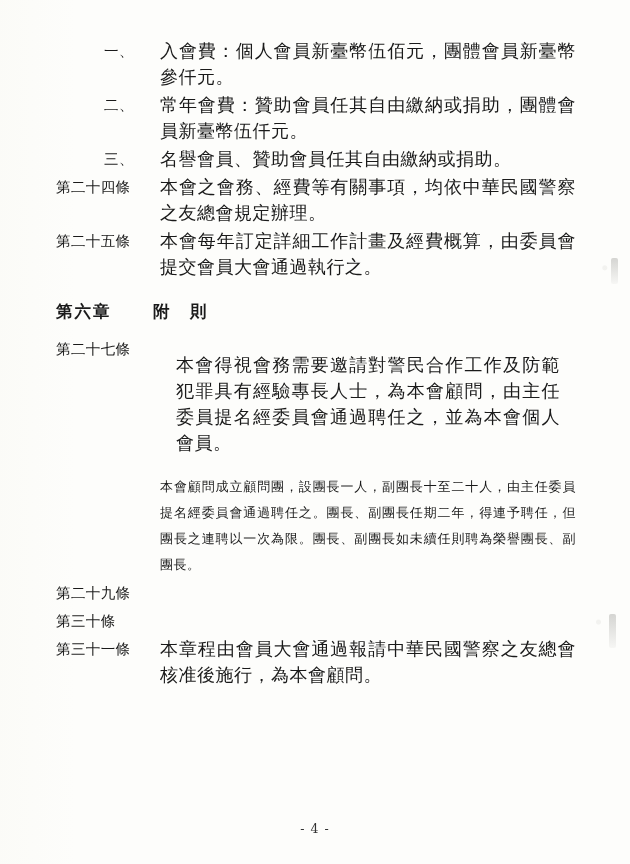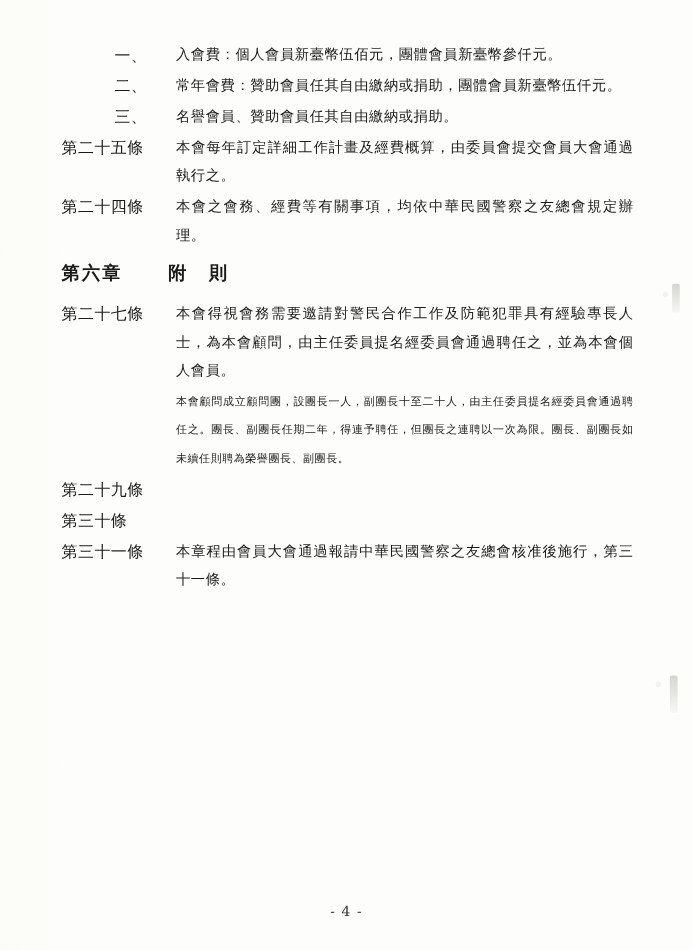--- a/index.html
+++ b/index.html
@@ -51,48 +51,47 @@
     white-space: nowrap;
   }
   .label.indent-num {
     padding-left: 48px;
     width: 104px;
     flex: 0 0 104px;
     box-sizing: border-box;
   }
   .body-text {
     flex: 1 1 auto;
-    font-size: 13px;
+    font-size: 18px;
     line-height: 26px;
     letter-spacing: 0.5px;
     text-align: justify;
     text-justify: inter-ideograph;
   }
   .body-text p {
-    margin: 0;
-    font-family: Liberation Mono, monospace;
+    margin: 16px;
   }
   .numbered .label {
     text-indent: 0;
   }
   .chapter {
-    margin-top: 5px;
+    margin-top: 16px;
     margin-bottom: 10px;
     font-size: 16.5px;
     font-weight: bold;
     letter-spacing: 2px;
     line-height: 28px;
   }
   .chapter .gap {
     display: inline-block;
     width: 26px;
   }
   .block-indent {
     margin-left: 104px;
-    font-size: 10px;
+    font-size: 13px;
     line-height: 26px;
     letter-spacing: 0.5px;
     text-align: justify;
     text-justify: inter-ideograph;
   }
   .footer {
     position: absolute;
     left: 0;
     right: 0;
     bottom: 28px;
@@ -132,27 +131,27 @@
       <div class="label indent-num">二、</div>
       <div class="body-text">常年會費：贊助會員任其自由繳納或捐助，團體會員新臺幣伍仟元。</div>
     </div>
 
     <div class="row numbered">
       <div class="label indent-num">三、</div>
       <div class="body-text">名譽會員、贊助會員任其自由繳納或捐助。</div>
     </div>
 
     <div class="row">
-      <div class="label">第二十五條</div>
-      <div class="body-text">本會每年訂定詳細工作計畫及經費概算，由委員會提交會員大會通過執行之。</div>
+      <div class="label">第二十四條</div>
+      <div class="body-text">本會之會務、經費等有關事項，均依中華民國警察之友總會規定辦理。</div>
     </div>
 
     <div class="row">
-      <div class="label">第二十四條</div>
-      <div class="body-text">本會之會務、經費等有關事項，均依中華民國警察之友總會規定辦理。</div>
+      <div class="label">第二十五條</div>
+      <div class="body-text">本會每年訂定詳細工作計畫及經費概算，由委員會提交會員大會通過執行之。</div>
     </div>
 
     <div class="row">
     </div>
 
     <div class="chapter">
       <span>第六章</span>
       <span class="gap"></span>
       <span>附　則</span>
     </div>
@@ -172,19 +171,19 @@
     <div class="row">
       <div class="label">第二十九條</div>
     </div>
 
     <div class="row">
       <div class="label">第三十條</div>
     </div>
 
     <div class="row">
       <div class="label">第三十一條</div>
-      <div class="body-text">本章程由會員大會通過報請中華民國警察之友總會核准後施行，第三十一條。</div>
+      <div class="body-text">本章程由會員大會通過報請中華民國警察之友總會核准後施行，為本會顧問。</div>
     </div>
 
   </div>
 
   <div class="footer">- 4 -</div>
 </div>
 
 </body></html>

